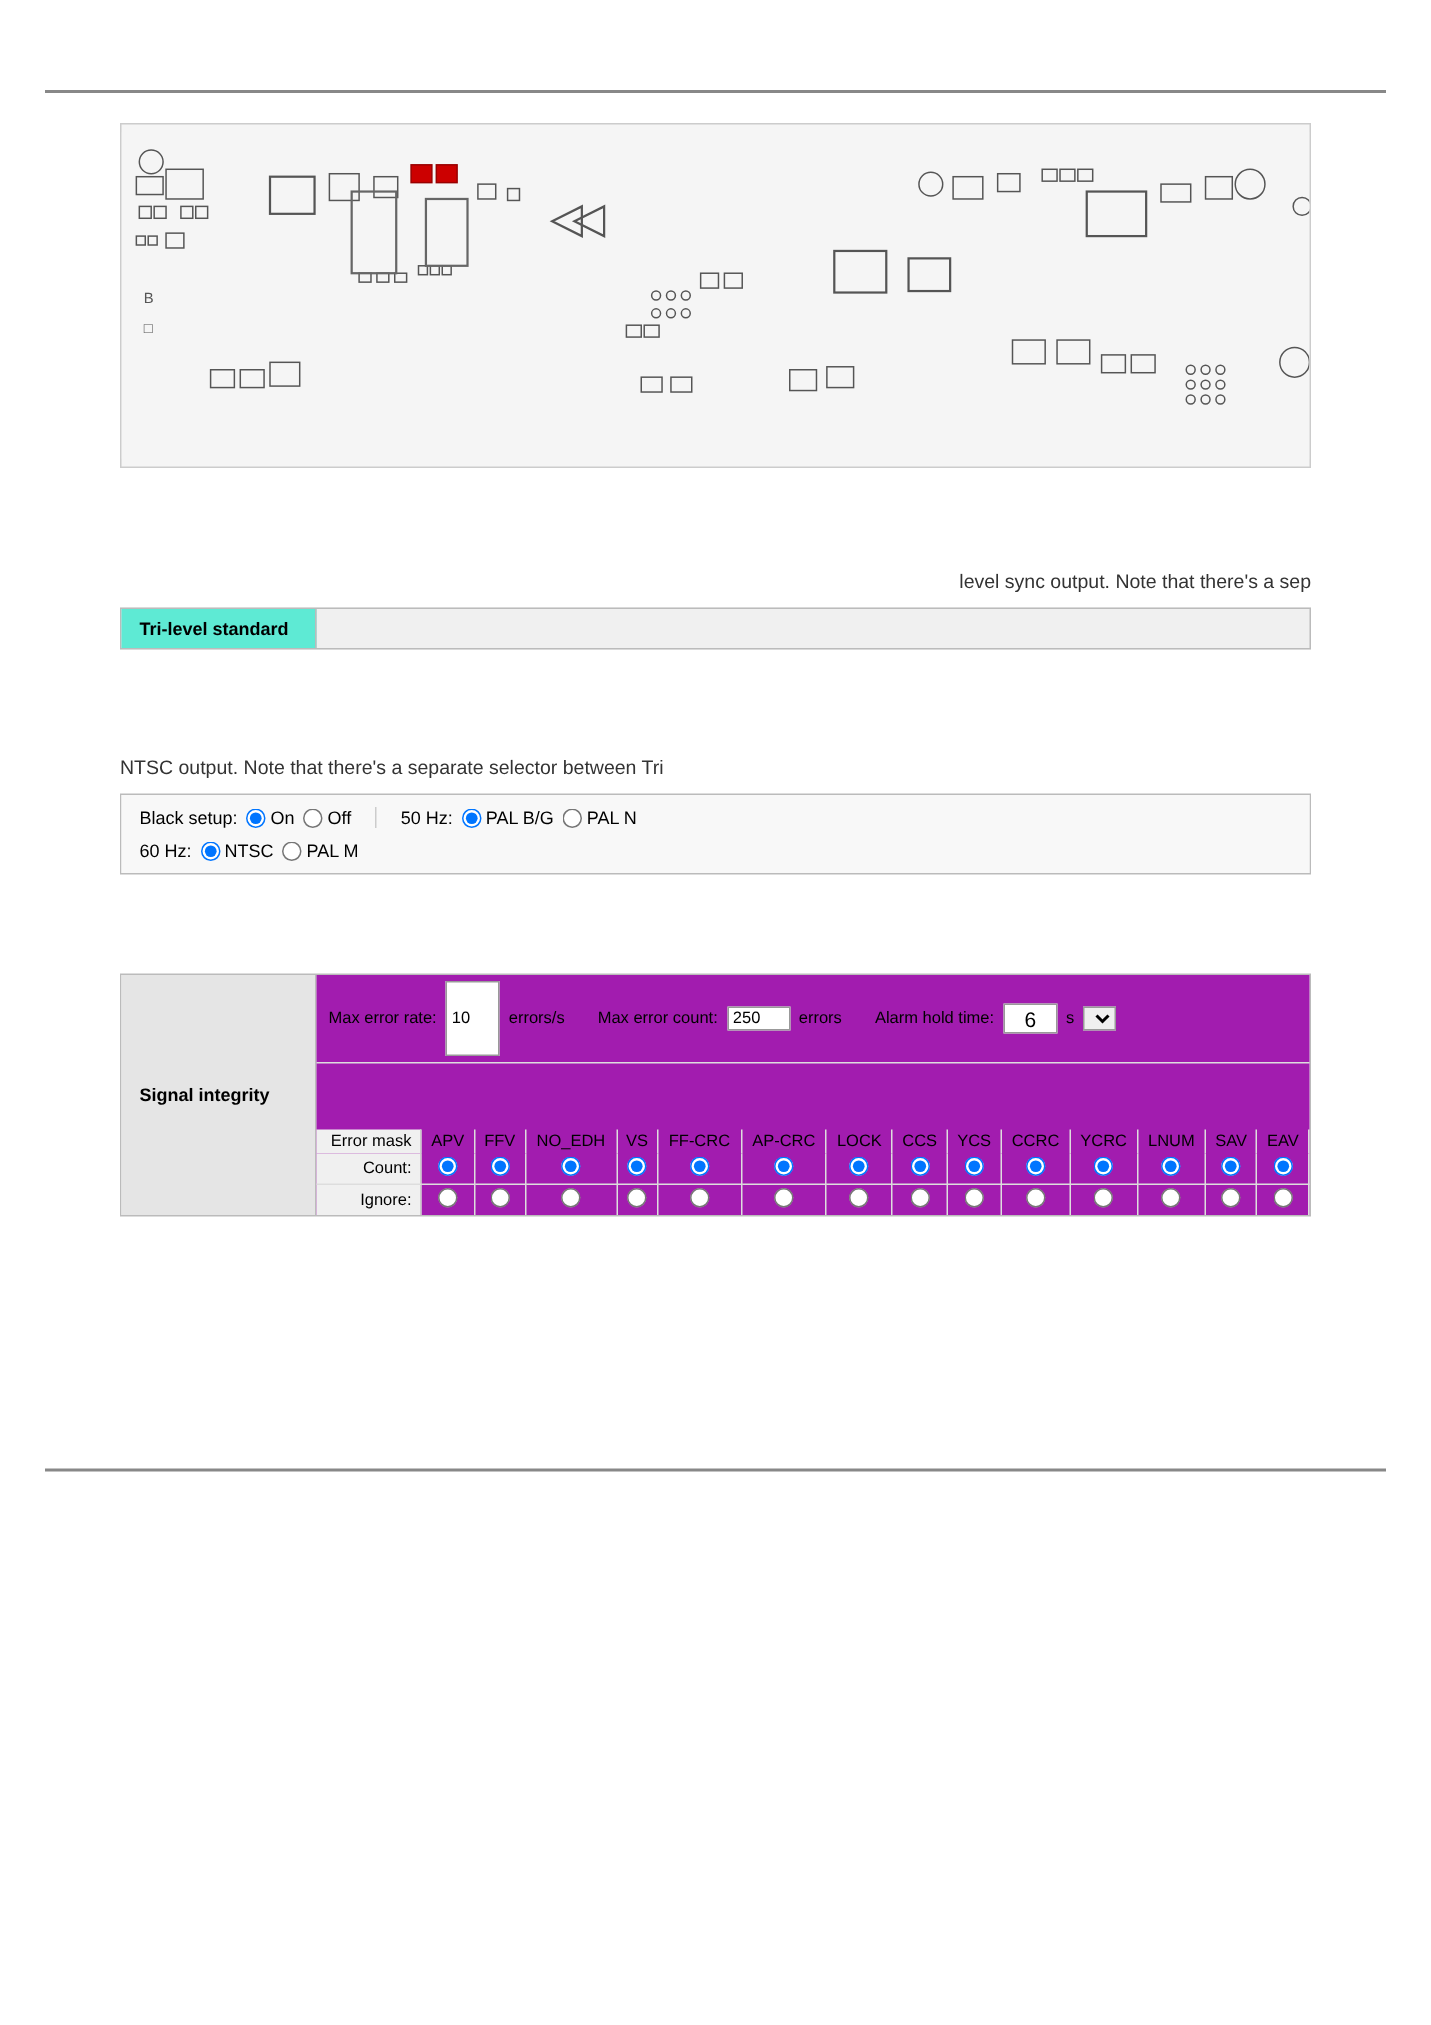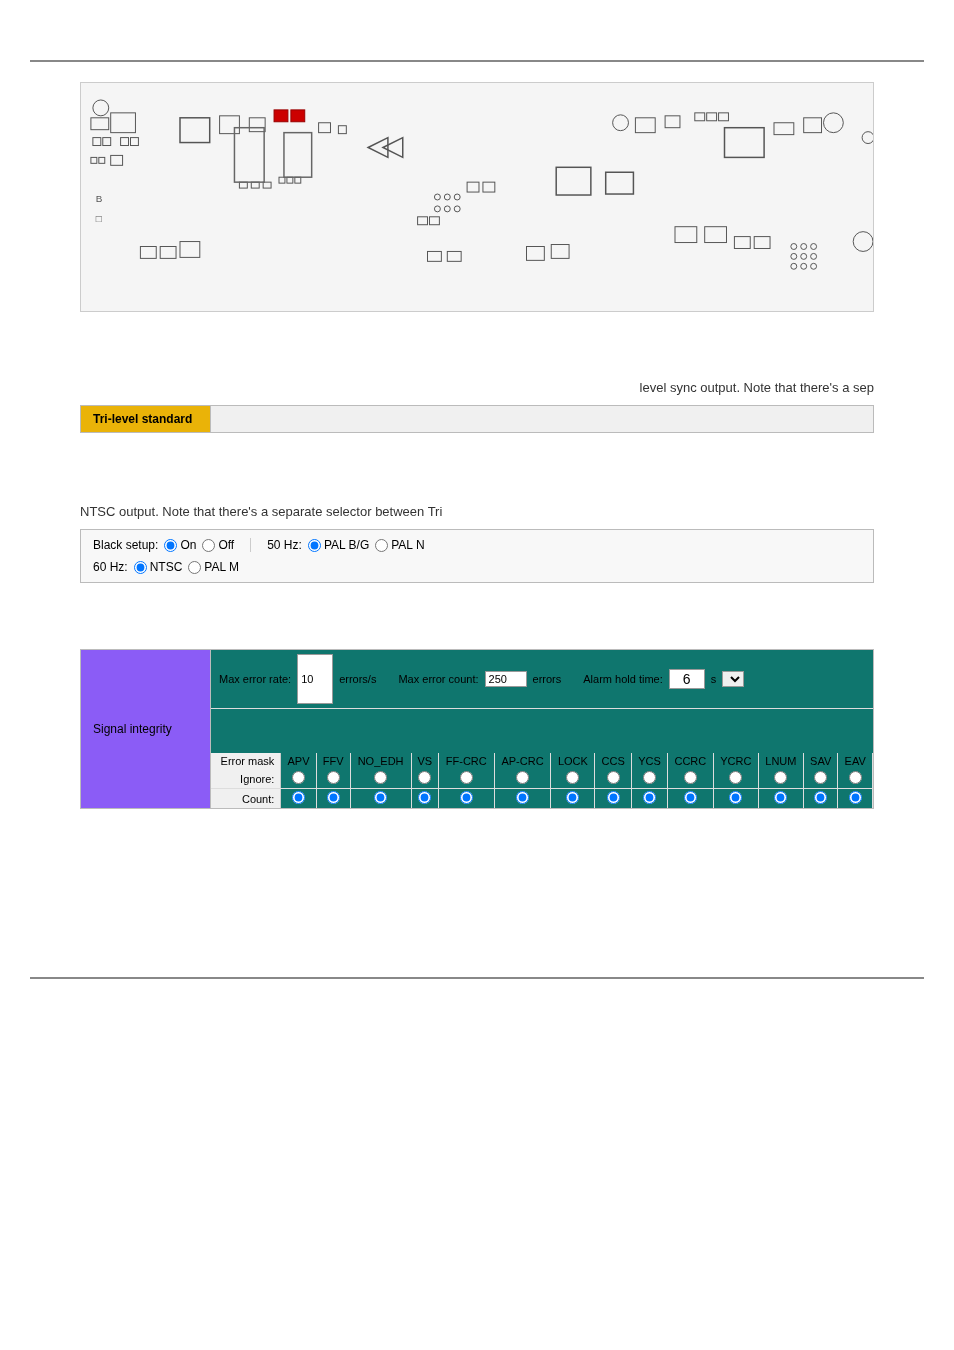--- a/index.html
+++ b/index.html
@@ -50,21 +50,21 @@
 
     .form-row {
       display: flex;
       align-items: stretch;
       margin: 8px 80px;
       border: 1px solid #bbb;
       background: #f0f0f0;
     }
 
     .form-label {
-      background: #eab308;
+      background: #5eead4;
       border-right: 1px solid #bbb;
       padding: 6px 12px;
       font-weight: bold;
       font-size: 12px;
       min-width: 130px;
       display: flex;
       align-items: center;
       white-space: nowrap;
     }
 
@@ -107,33 +107,33 @@
 
     
     .signal-integrity-row {
       display: flex;
       align-items: stretch;
       margin: 8px 80px;
       border: 1px solid #bbb;
     }
 
     .signal-label {
-      background: #8b5cf6;
+      background: #e5e5e5;
       border-right: 1px solid #bbb;
       padding: 6px 12px;
-      font-weight: normal;
+      font-weight: bold;
       font-size: 12px;
       min-width: 130px;
       display: flex;
       align-items: center;
     }
 
     .signal-content {
       flex: 1;
-      background: #0f766e;
+      background: #a21caf;
       font-size: 11px;
     }
 
     .signal-top-row {
       display: flex;
       align-items: center;
       padding: 4px 8px;
       border-bottom: 1px solid #ddd;
       gap: 6px;
       flex-wrap: wrap;
@@ -383,53 +383,53 @@
           <td>YCS</td>
           <td>CCRC</td>
           <td>YCRC</td>
           <td>LNUM</td>
           <td>SAV</td>
           <td>EAV</td>
         </tr>
       </thead>
       <tbody>
         <tr>
+          <td>Count:</td>
+          <td><input type="radio" name="mask_apv" value="count" checked="" style=""></td>
+          <td><input type="radio" name="mask_ffv" value="count" checked="" style=""></td>
+          <td><input type="radio" name="mask_no_edh" value="count" checked="" style=""></td>
+          <td><input type="radio" name="mask_vs" value="count" checked="" style=""></td>
+          <td><input type="radio" name="mask_ff_crc" value="count" checked="" style=""></td>
+          <td><input type="radio" name="mask_ap_crc" value="count" checked="" style=""></td>
+          <td><input type="radio" name="mask_lock" value="count" checked="" style=""></td>
+          <td><input type="radio" name="mask_ccs" value="count" checked="" style=""></td>
+          <td><input type="radio" name="mask_ycs" value="count" checked="" style=""></td>
+          <td><input type="radio" name="mask_ccrc" value="count" checked="" style=""></td>
+          <td><input type="radio" name="mask_ycrc" value="count" checked="" style=""></td>
+          <td><input type="radio" name="mask_lnum" value="count" checked="" style=""></td>
+          <td><input type="radio" name="mask_sav" value="count" checked="" style=""></td>
+          <td><input type="radio" name="mask_eav" value="count" checked="" style=""></td>
+        </tr>
+        <tr>
           <td>Ignore:</td>
           <td><input type="radio" name="mask_apv" value="ignore" style=""></td>
           <td><input type="radio" name="mask_ffv" value="ignore" style=""></td>
           <td><input type="radio" name="mask_no_edh" value="ignore" style=""></td>
           <td><input type="radio" name="mask_vs" value="ignore" style=""></td>
           <td><input type="radio" name="mask_ff_crc" value="ignore" style=""></td>
           <td><input type="radio" name="mask_ap_crc" value="ignore" style=""></td>
           <td><input type="radio" name="mask_lock" value="ignore" style=""></td>
           <td><input type="radio" name="mask_ccs" value="ignore" style=""></td>
           <td><input type="radio" name="mask_ycs" value="ignore" style=""></td>
           <td><input type="radio" name="mask_ccrc" value="ignore" style=""></td>
           <td><input type="radio" name="mask_ycrc" value="ignore" style=""></td>
           <td><input type="radio" name="mask_lnum" value="ignore" style=""></td>
           <td><input type="radio" name="mask_sav" value="ignore" style=""></td>
           <td><input type="radio" name="mask_eav" value="ignore" style=""></td>
         </tr>
-        <tr>
-          <td>Count:</td>
-          <td><input type="radio" name="mask_apv" value="count" checked="" style=""></td>
-          <td><input type="radio" name="mask_ffv" value="count" checked="" style=""></td>
-          <td><input type="radio" name="mask_no_edh" value="count" checked="" style=""></td>
-          <td><input type="radio" name="mask_vs" value="count" checked="" style=""></td>
-          <td><input type="radio" name="mask_ff_crc" value="count" checked="" style=""></td>
-          <td><input type="radio" name="mask_ap_crc" value="count" checked="" style=""></td>
-          <td><input type="radio" name="mask_lock" value="count" checked="" style=""></td>
-          <td><input type="radio" name="mask_ccs" value="count" checked="" style=""></td>
-          <td><input type="radio" name="mask_ycs" value="count" checked="" style=""></td>
-          <td><input type="radio" name="mask_ccrc" value="count" checked="" style=""></td>
-          <td><input type="radio" name="mask_ycrc" value="count" checked="" style=""></td>
-          <td><input type="radio" name="mask_lnum" value="count" checked="" style=""></td>
-          <td><input type="radio" name="mask_sav" value="count" checked="" style=""></td>
-          <td><input type="radio" name="mask_eav" value="count" checked="" style=""></td>
-        </tr>
       </tbody>
     </table>
   </div>
 </div>
 
 <div style="height: 160px;"></div>
 
 <div class="bottom-divider"></div>
 
 </body></html>

